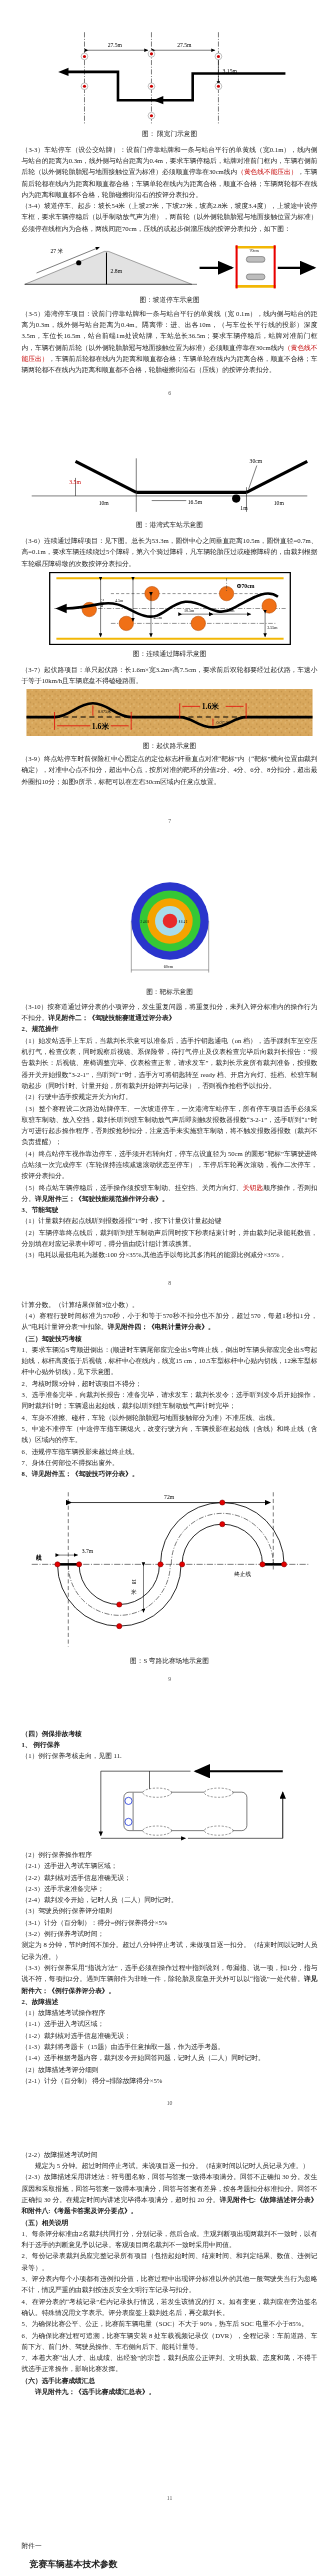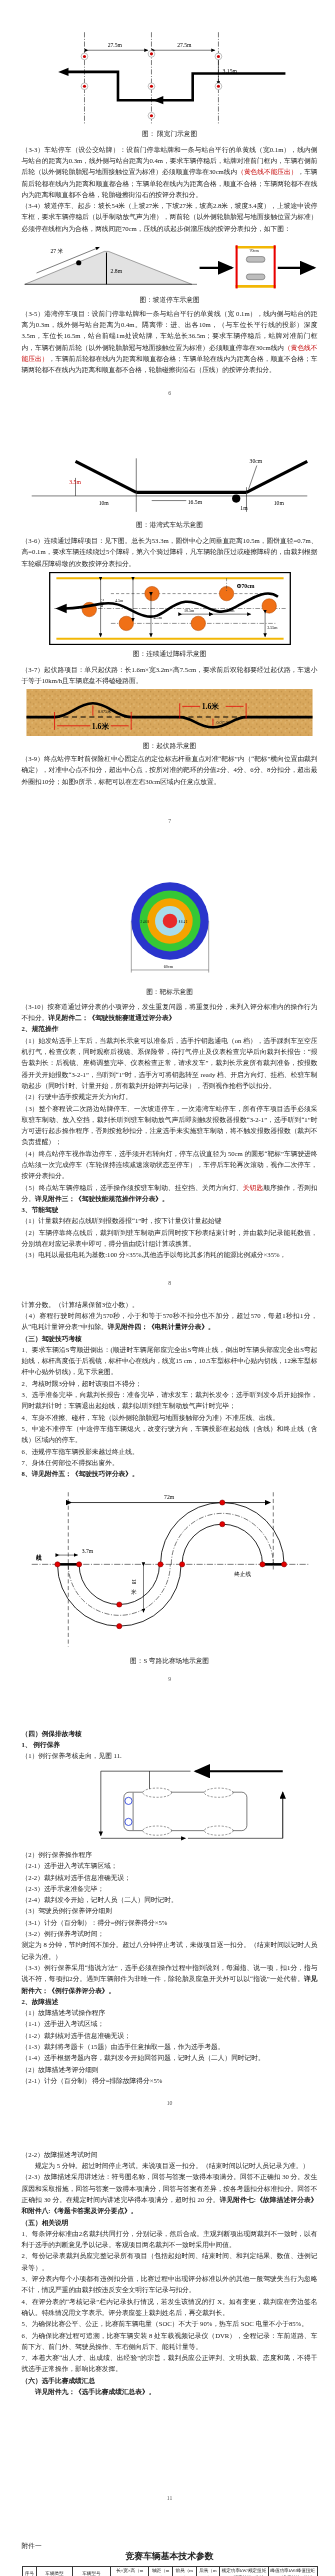--- a/index.html
+++ b/index.html
@@ -7,21 +7,21 @@
     padding:0 17.5px 0 21.6px;font-family:"Liberation Serif","DejaVu Serif",serif;
     font-size:6.7px;line-height:11.3px;color:#1d1d1d;}
   p.bt{margin:0;text-align:justify;}
   .bold{font-weight:bold;}
   .seg-red{color:#c40000;}
   .seg-b{font-weight:bold;}
   .figwrap{text-align:center;}
   .figcap{text-align:center;margin:0 0 2.1px 0;}
   .pageno{text-align:center;font-size:5.7px;color:#555;line-height:8.2px;}
   .attlabel{margin:0;}
-  .atttitle{text-align:center;font-size:8.8px;font-weight:bold;margin:0;}
+  .atttitle{font-size:8.8px;font-weight:bold;margin:8px;}
   table{border-collapse:collapse;width:100%;font-size:5.4px;line-height:1.55;table-layout:fixed;}
   th,td{border:0.5px solid #3a3a3a;padding:1px 1.5px;text-align:center;vertical-align:middle;
     font-weight:normal;word-break:break-all;}
   .t1{font-size:4.6px;line-height:1.4;}
   svg text{font-family:"Liberation Serif","DejaVu Serif",serif;}
   .dim{font-size:11px;}
   .dimsm{font-size:8px;}
   .vtext{writing-mode:vertical-rl;}
 </style>
 </head>

